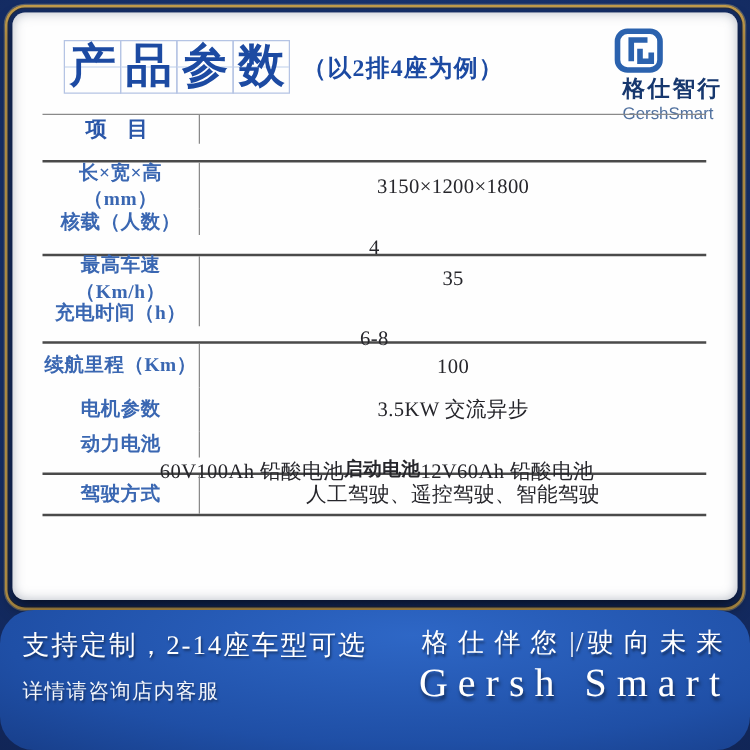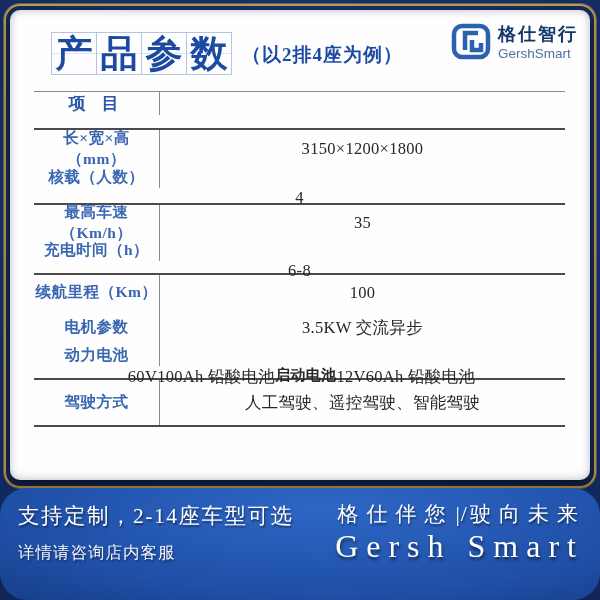--- a/index.html
+++ b/index.html
@@ -28,37 +28,37 @@
   
   .title-row{position:absolute;left:42px;top:22px;display:flex;align-items:flex-end;}
   .tbox{width:46px;height:43px;border:1px solid var(--grid-light);margin-left:-1px;
     display:flex;align-items:center;justify-content:center;
     background:linear-gradient(to bottom, transparent 48%, #dde6f4 48%, #dde6f4 52%, transparent 52%);}
   .tbox span{font-size:37px;font-weight:bold;color:var(--title-blue);line-height:1;}
   .subtitle{font-size:19px;font-weight:bold;color:var(--title-blue);margin-left:10px;
     padding-bottom:7px;letter-spacing:1px;}
 
   
-  .logo{position:absolute;right:12px;top:12px;display:flex;align-items:center;}
+  .logo{position:absolute;right:12px;top:12px;display:flex;align-items:flex-start;flex-direction:column;}
   .logo svg{display:block;}
   .logo-txt{margin-left:7px;}
   .logo-cn{font-size:18px;font-weight:bold;color:var(--logo-text);letter-spacing:2px;
     font-family:"Liberation Sans","DejaVu Sans",sans-serif;}
   .logo-en{font-size:13.5px;color:var(--logo-sub);font-family:"Liberation Sans","DejaVu Sans",sans-serif;}
 
   
   .spec-table{position:absolute;left:24px;top:81px;width:531px;
     border-top:1px solid var(--line-gray);border-bottom:2px solid var(--line-dark);}
   .trow{display:flex;align-items:center;}
   .trow .tlabel{width:126px;border-right:1px solid var(--line-gray);align-self:stretch;
     display:flex;align-items:center;justify-content:center;text-align:center;
     color:var(--label-blue);font-weight:bold;font-size:15.5px;letter-spacing:.5px;}
   .trow .tvalue{flex:1;text-align:center;color:var(--value-dark);font-size:16.5px;letter-spacing:.3px;}
   .thead .tlabel,.thead .tvalue{color:var(--header-blue);font-weight:bold;font-size:17px;letter-spacing:6px;}
-  .h38{height:38px;} .h37{height:37px;justify-content:flex-end;} .h35{height:35px;} .h45{height:45px;}
+  .h38{height:38px;} .h37{height:37px;justify-content:flex-end;} .h35{height:35px;} .h45{height:31px;}
   .sep{border-bottom:2px solid var(--line-dark);flex-direction:column;}
   .battery{display:flex;justify-content:space-between;padding:0 6px 0 10px;font-size:15.5px;}
   .battery .bold{font-weight:bold;font-family:"Liberation Sans","DejaVu Sans",sans-serif;font-size:15px;}
 
   
   .footer{position:absolute;left:0;top:488px;width:600px;height:112px;
     background:radial-gradient(120% 170% at 55% 18%, #2e67c6 0%, #1f4fa6 45%, #123275 82%, #0c2354 100%);border-radius:27px;}
   .f-line1{position:absolute;left:18px;top:13px;color:var(--white);font-size:21.5px;
     letter-spacing:1.5px;text-shadow:1px 2px 2px rgba(0,0,0,.45);}
   .f-line2{position:absolute;left:18px;top:54px;color:#f2f5fb;font-size:16.5px;

